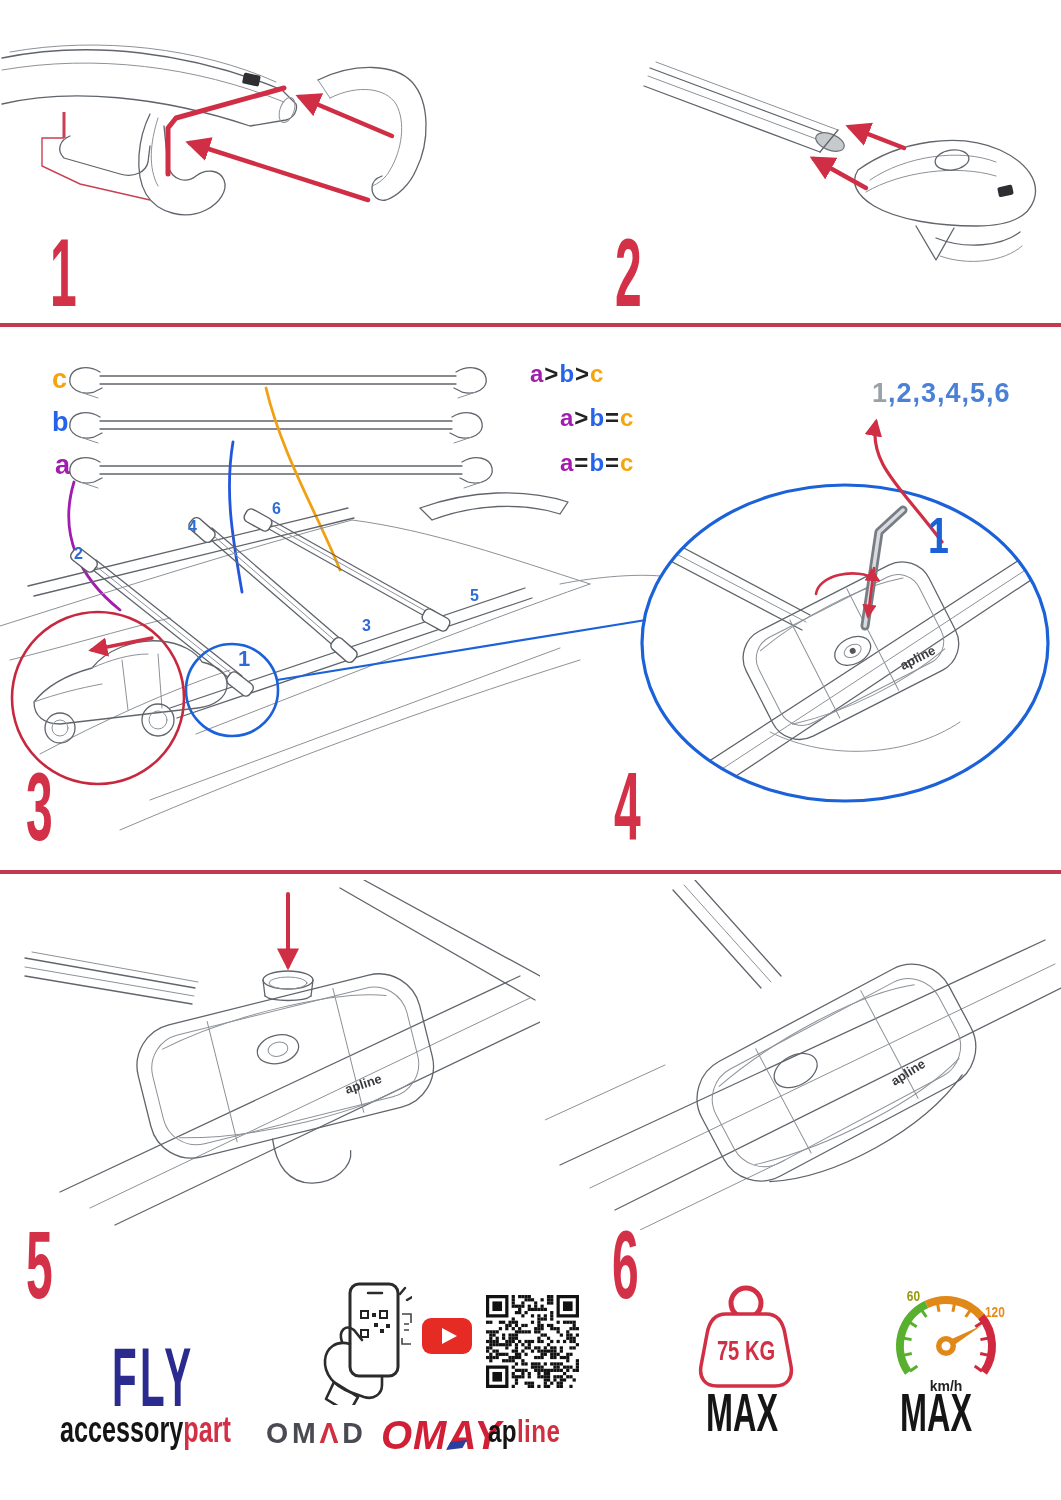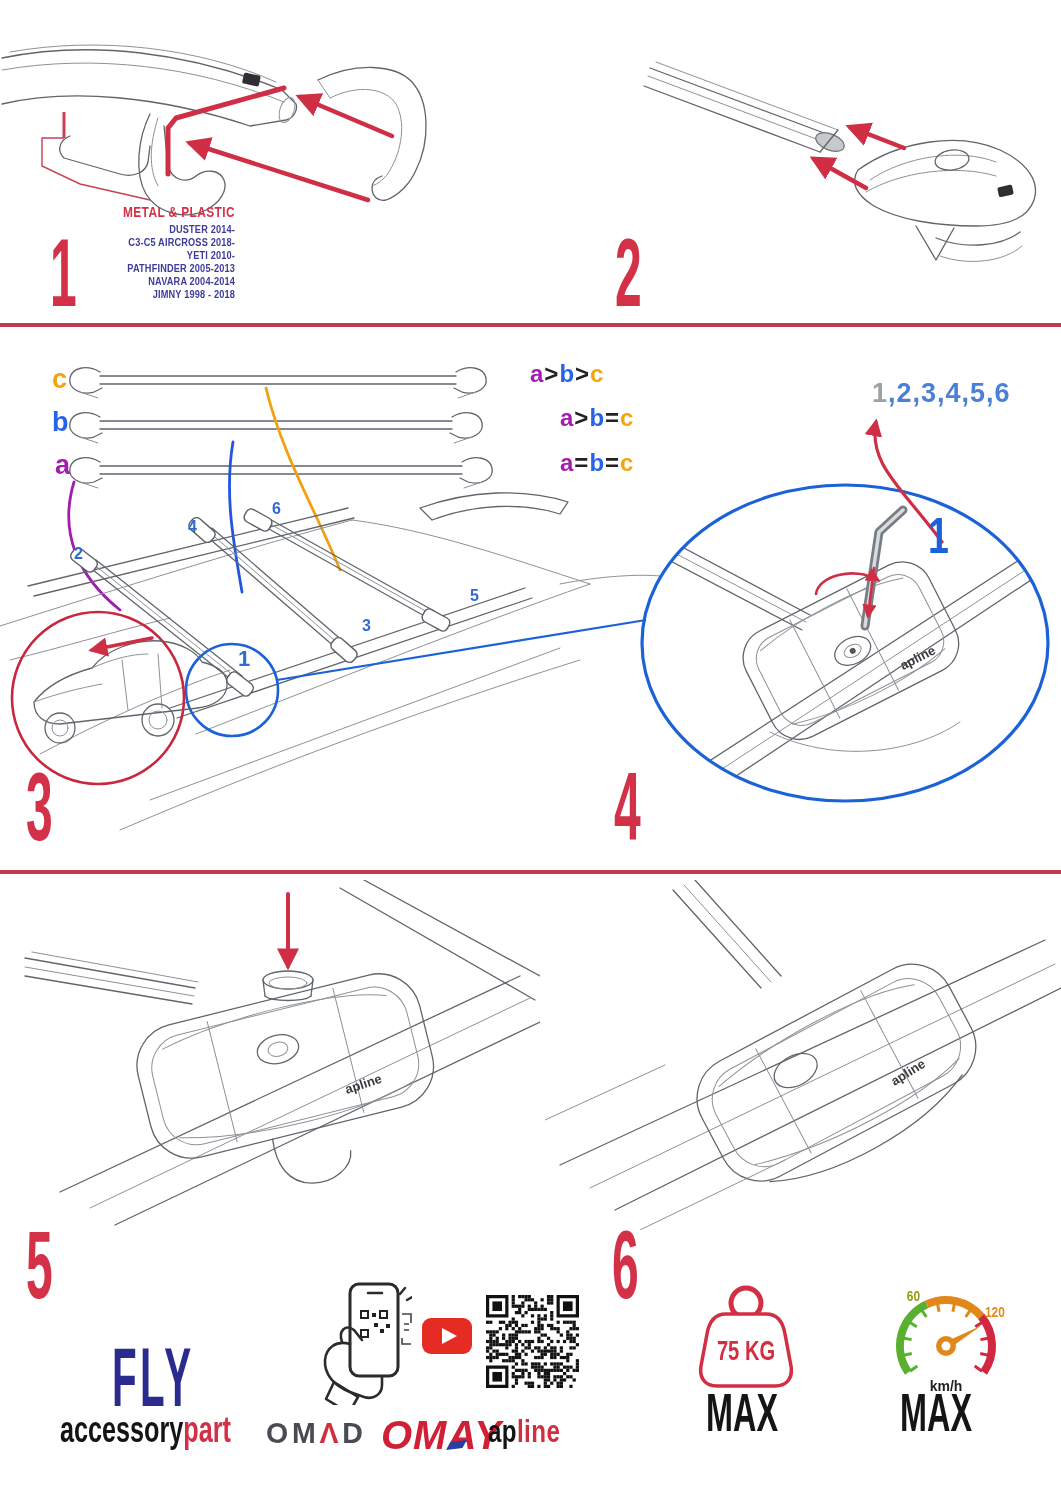--- a/index.html
+++ b/index.html
@@ -71,31 +71,20 @@
     <path class="redline" stroke-width="5" d="M284,70 L176,100 L168,110 L168,156"></path>
     <path class="sketch" d="M318,62 C355,44 395,46 412,64 C430,84 430,124 416,152 C410,166 398,178 386,182 C378,184 372,178 372,170 C372,164 376,160 382,158"></path>
     <path class="sketch-light" d="M330,80 C358,66 386,70 396,86 C406,104 402,132 390,152 C386,160 378,166 372,168"></path>
     <path class="sketch-light" d="M318,62 L330,80"></path>
     <path class="redline" stroke-width="4.5" marker-end="url(#ar)" d="M392,118 L300,79"></path>
     <path class="redline" stroke-width="4.5" marker-end="url(#ar)" d="M368,182 L190,125"></path>
     <path stroke="#c84055" stroke-width="3" d="M64,94 L64,120" fill="none"></path>
     <path stroke="#c84055" stroke-width="1.4" fill="none" d="M64,120 L42,120 L42,148 L80,166 L150,182"></path>
   </svg>
 
-  <div class="mat-block">
-    <div class="mat-title">METAL &amp; PLASTIC</div>
-    <div class="veh-list">
-      <div>DUSTER 2014-</div>
-      <div>C3-C5 AIRCROSS 2018-</div>
-      <div>YETI 2010-</div>
-      <div>PATHFINDER 2005-2013</div>
-      <div>NAVARA 2004-2014</div>
-      <div>JIMNY 1998 - 2018</div>
-    </div>
-  </div>
 
   <div class="stepnum" style="left:50px;top:236px">1</div>
 
   <svg class="abs" style="left:600px;top:30px" width="461" height="270" viewBox="0 0 461 270">
     <path class="sketch" d="M50,38 L232,106"></path>
     <path class="sketch" d="M44,56 L220,122"></path>
     <path class="sketch-light" d="M56,32 L238,100"></path>
     <path class="sketch-light" d="M48,46 L227,113"></path>
     <ellipse cx="230" cy="112" rx="15" ry="8" transform="rotate(22 230 112)" fill="#c7cacd" stroke="#6b7077" stroke-width="1.2"></ellipse>
     <path class="sketch" d="M220,122 L238,100"></path>

